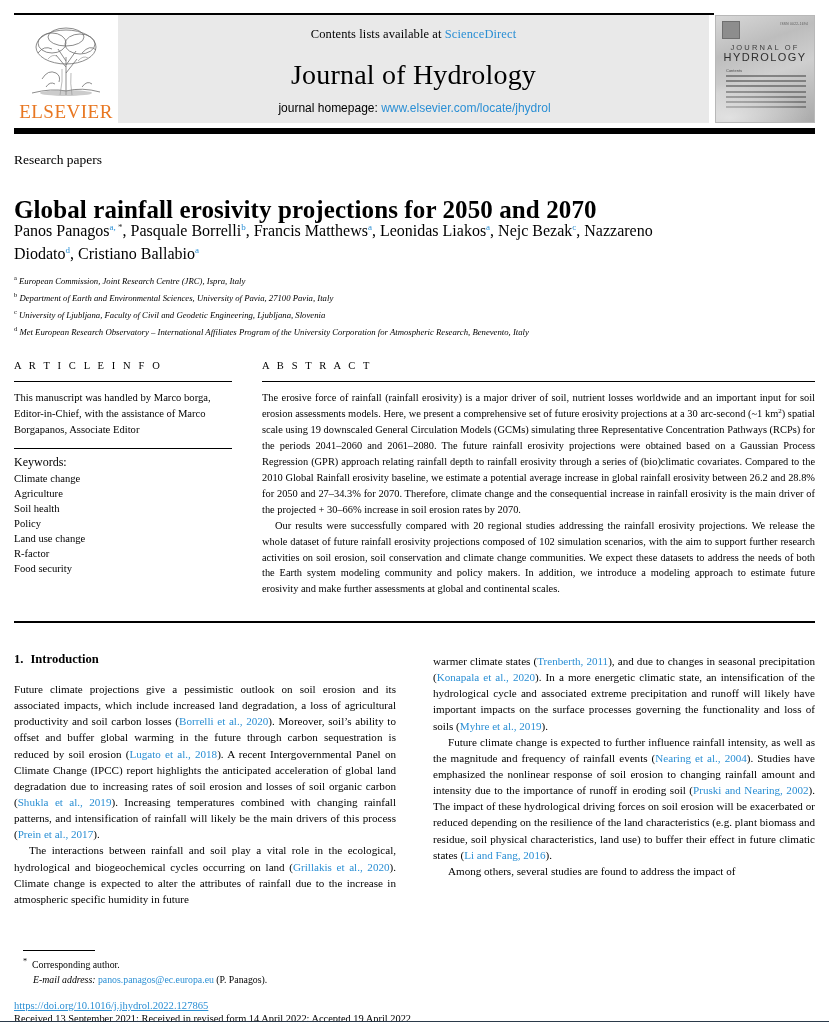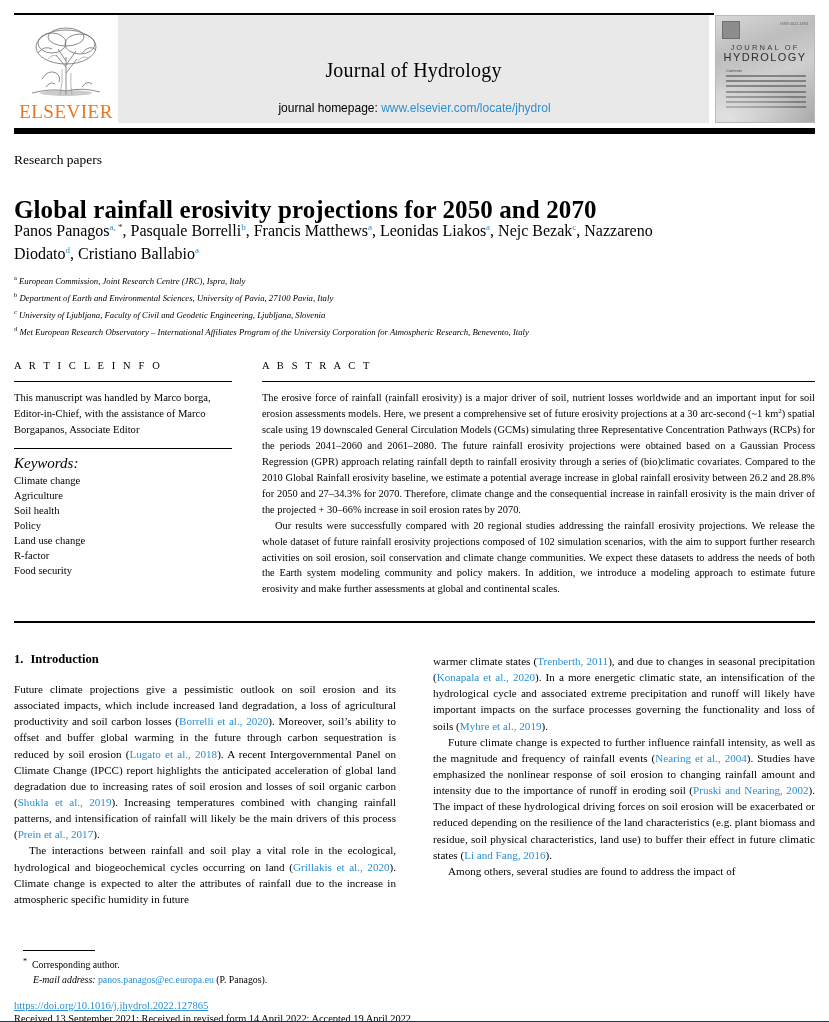--- a/index.html
+++ b/index.html
@@ -79,21 +79,21 @@
     text-align: center;
     font-size: 12.5px;
     letter-spacing: 0.1px;
   }
   .journal-title {
     position: absolute;
     top: 44px;
     left: 0;
     right: 0;
     text-align: center;
-    font-size: 20px;
+    font-size: 28px;
     letter-spacing: 0.2px;
   }
   .homepage-line {
     position: absolute;
     bottom: 8px;
     left: 2px;
     right: 0;
     text-align: center;
     font-family: "Liberation Sans", "DejaVu Sans", sans-serif;
     font-size: 12px;
@@ -206,21 +206,21 @@
     letter-spacing: 2.6px;
     font-weight: 400;
     margin-bottom: 10px;
   }
   .hr-thin { height: 1px; background: #000; margin-bottom: 8px; }
   .hr-thin2 { height: 1px; background: #000; margin: 10px 0 6px 0; }
   .handled {
     font-size: 10.6px;
     line-height: 1.5;
   }
-  .kw-label { font-size: 15px; font-style: italic; margin-bottom: 1px; }
+  .kw-label { font-size: 12px; margin-bottom: 1px; }
   .kw-item { font-size: 10.6px; line-height: 1.42; }
   .abs-body {
     font-size: 10.4px;
     line-height: 1.53;
     text-align: justify;
   }
   .abs-body p { margin: 0; }
   .abs-body p + p { text-indent: 13px; }
   .abs-body sup { font-size: 7px; vertical-align: super; }
 
@@ -316,20 +316,23 @@
           <path d="M26 36 q4 -5 9 -3 M56 38 q5 -6 10 -3"></path>
         </g>
         <g fill="#9a9a9a" opacity="0.5">
           <ellipse cx="44" cy="70" rx="26" ry="3"></ellipse>
         </g>
       </svg>
       <div class="elsevier-word">ELSEVIER</div>
     </div>
 
     <div class="masthead-center">
+      <div class="contents-line">
+        <span>Contents lists available at </span><a class="link" href="#">ScienceDirect</a>
+      </div>
       <div class="journal-title">Journal of Hydrology</div>
       <div class="homepage-line">
         <span>journal homepage: </span><a class="link" href="#">www.elsevier.com/locate/jhydrol</a>
       </div>
     </div>
 
     <div class="cover-thumb">
       <div class="cover-mini-logo"></div>
       <div class="cover-issn">ISSN 0022-1694</div>
       <div class="cover-jt1">JOURNAL OF</div>

